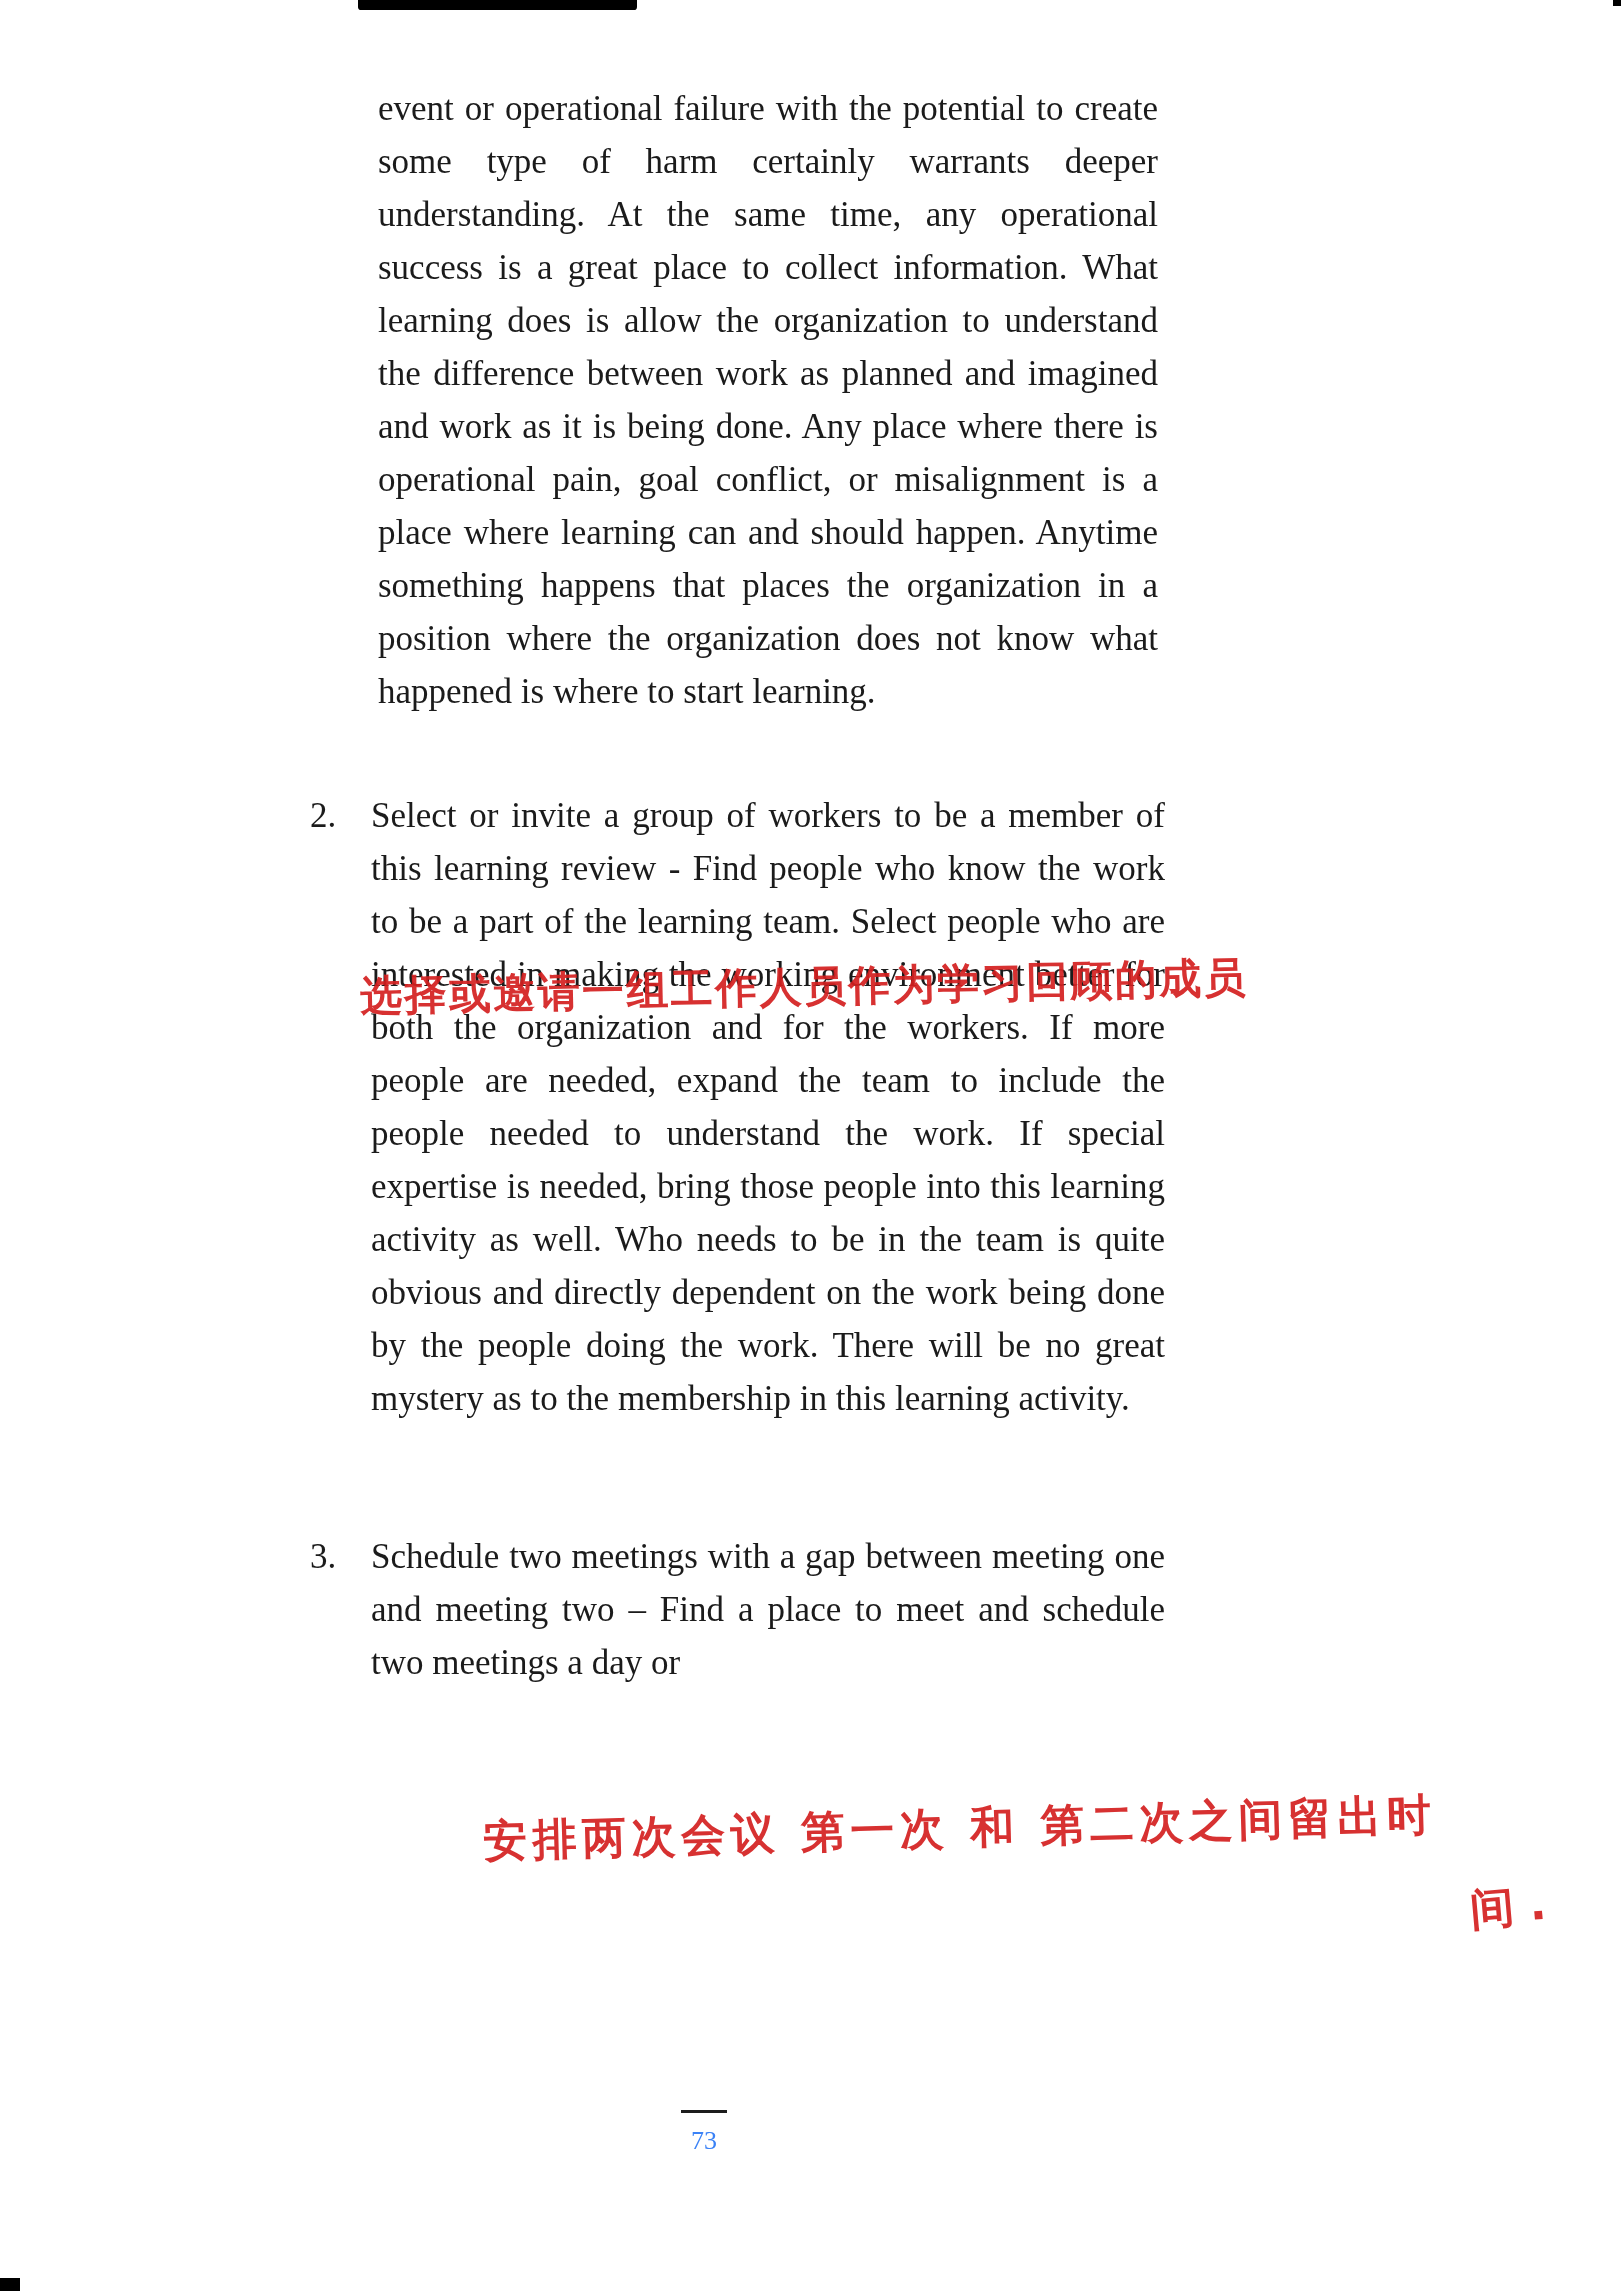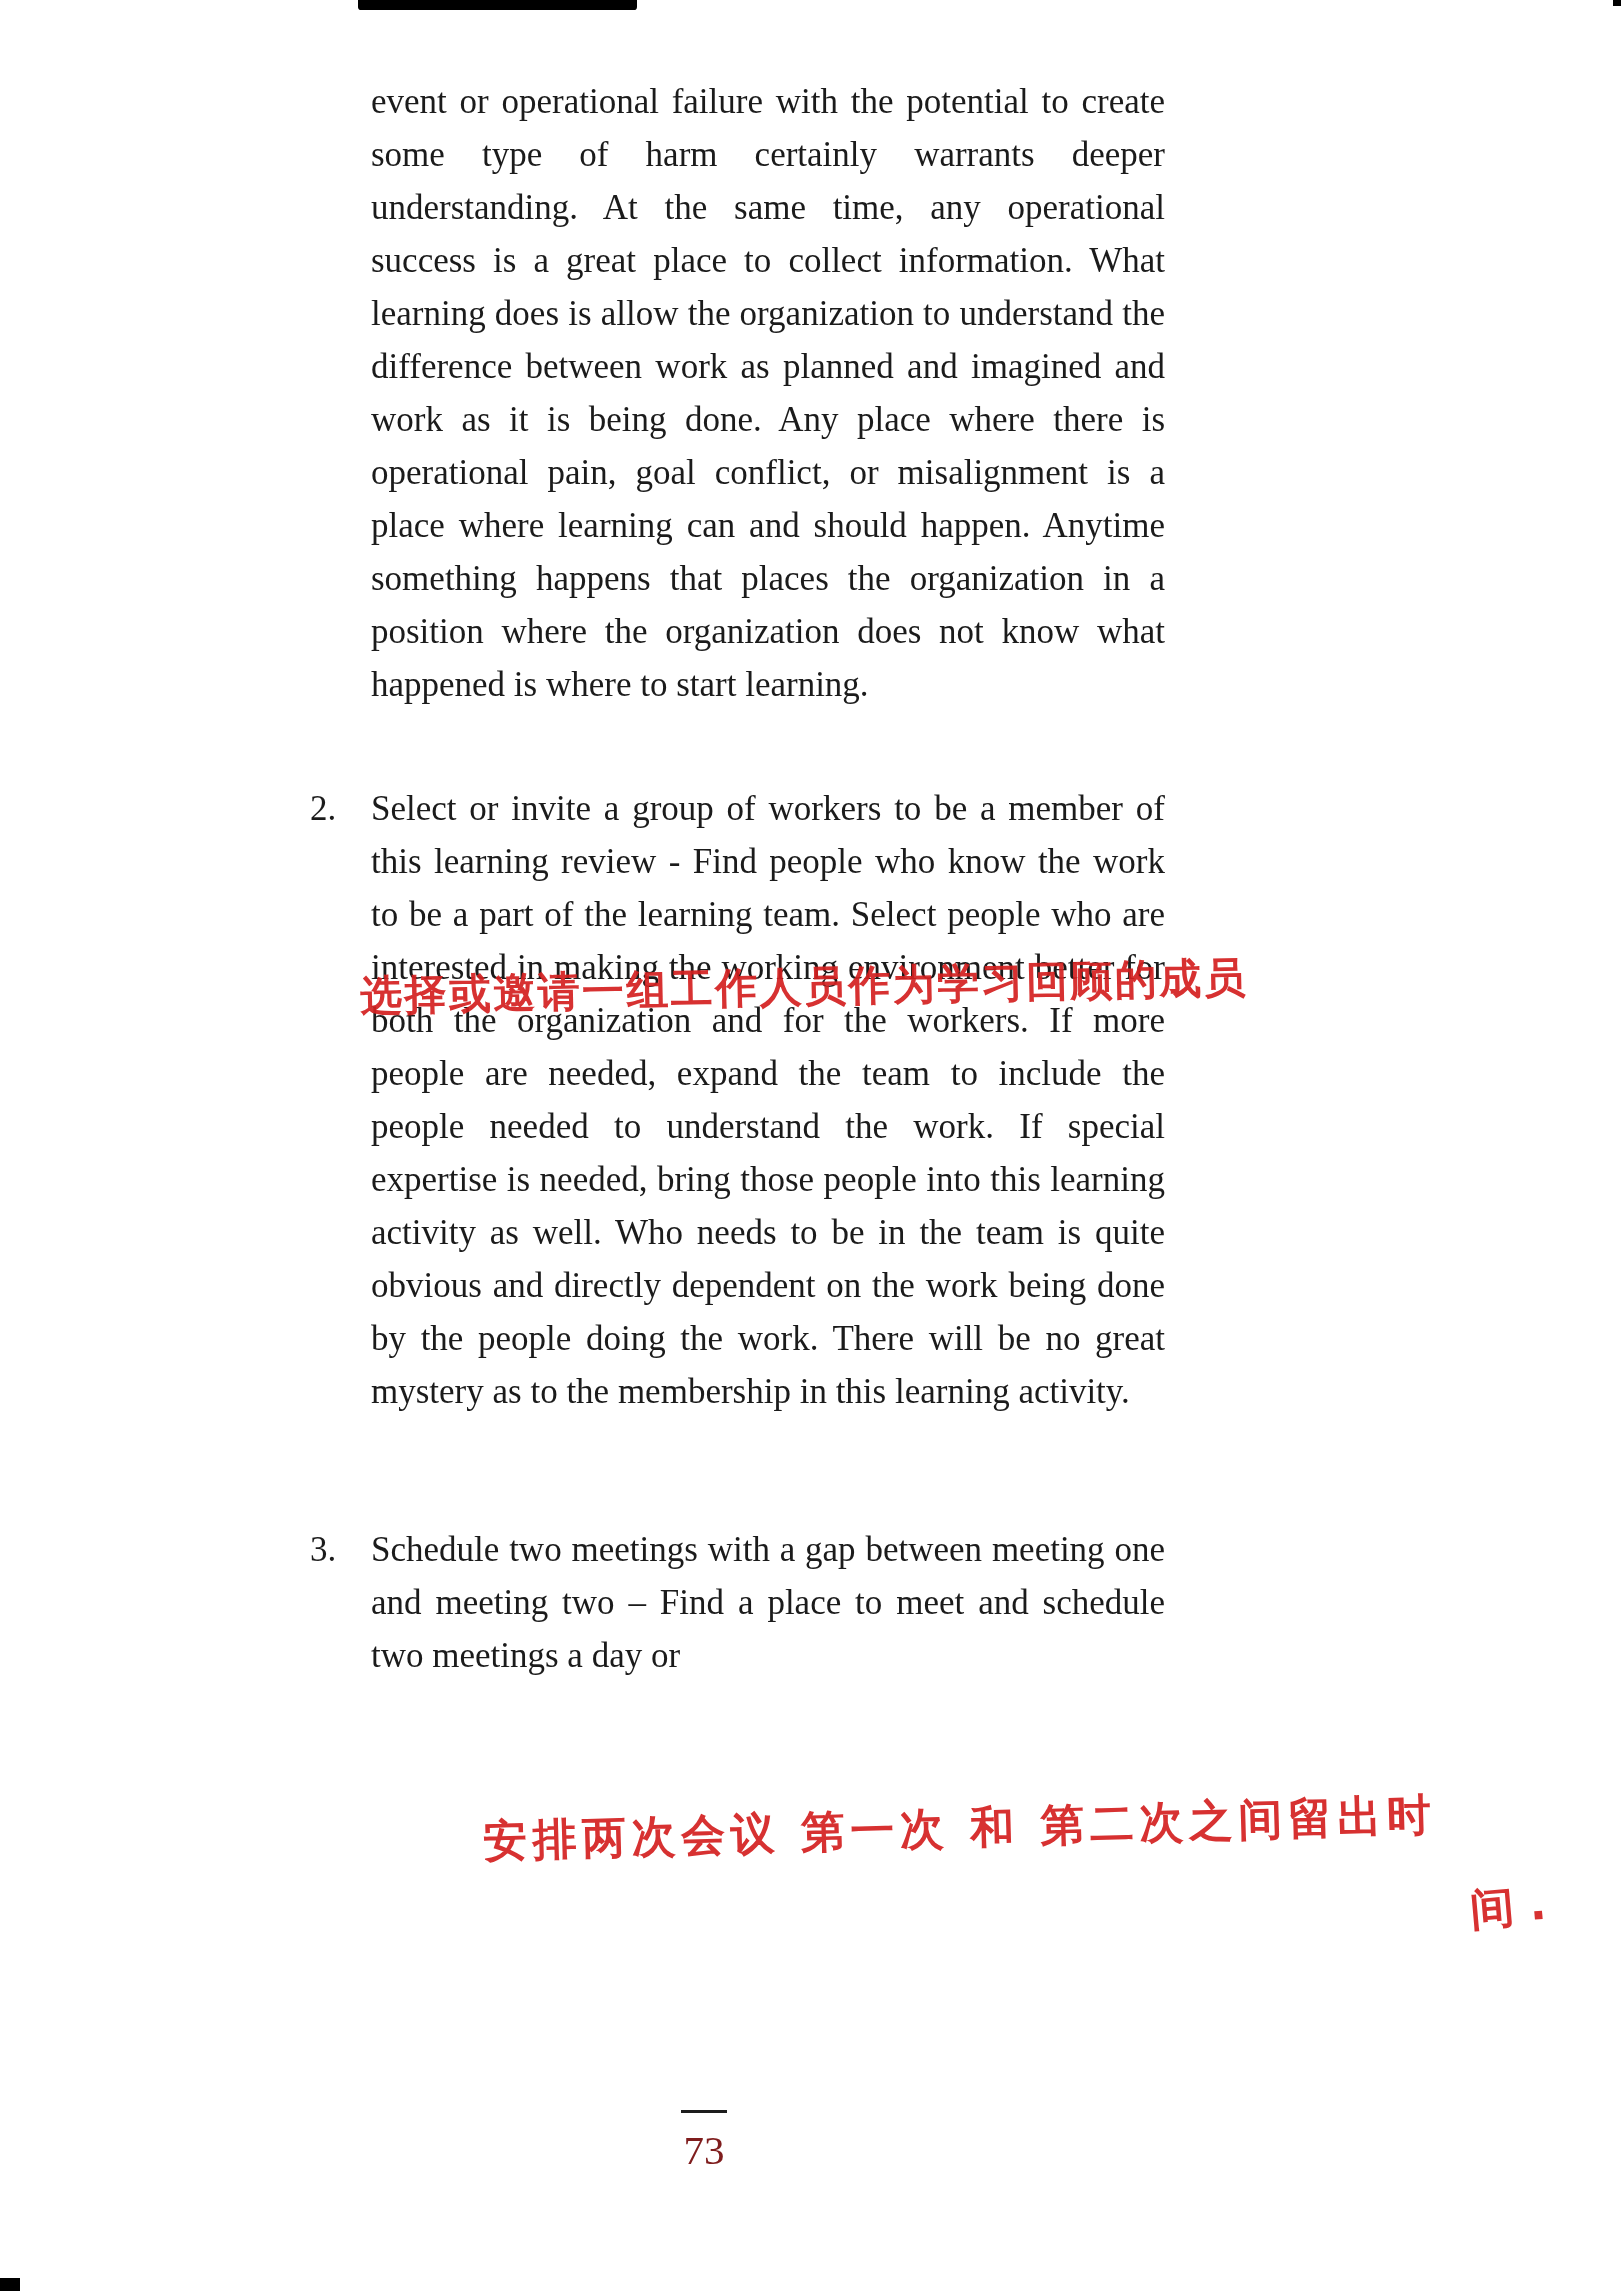--- a/index.html
+++ b/index.html
@@ -17,21 +17,21 @@
   
   .content {
     position: absolute;
     left: 371px;
     top: 75px;
     width: 794px;
     font-size: 35px;
     line-height: 53px;
     text-align: justify;
   }
-  .para { margin: 0; }
+  .para { margin: 7px; }
   .list-item { position: relative; margin: 0; }
   .item-number { position: absolute; left: -61px; top: 0; }
   .item2 { margin-top: 71px; }
   .item3 { margin-top: 105px; }
   .bold { font-weight: normal; }
 
   
   .annotation {
     position: absolute;
     color: #d42020;
@@ -58,22 +58,22 @@
     transform: rotate(-5deg);
   }
 
   
   .footer {
     position: absolute;
     top: 2110px;
     left: 649px;
     width: 110px;
     text-align: center;
-    font-size: 41px;
-    color: #7f1d1d;
+    font-size: 26px;
+    color: #3b82f6;
   }
   .footer-rule {
     width: 46px;
     height: 3.1px;
     background: #1d1d1d;
     margin: 0 auto 12.6px auto;
   }
 
   
   .artifact { position: absolute; background: #000; }

